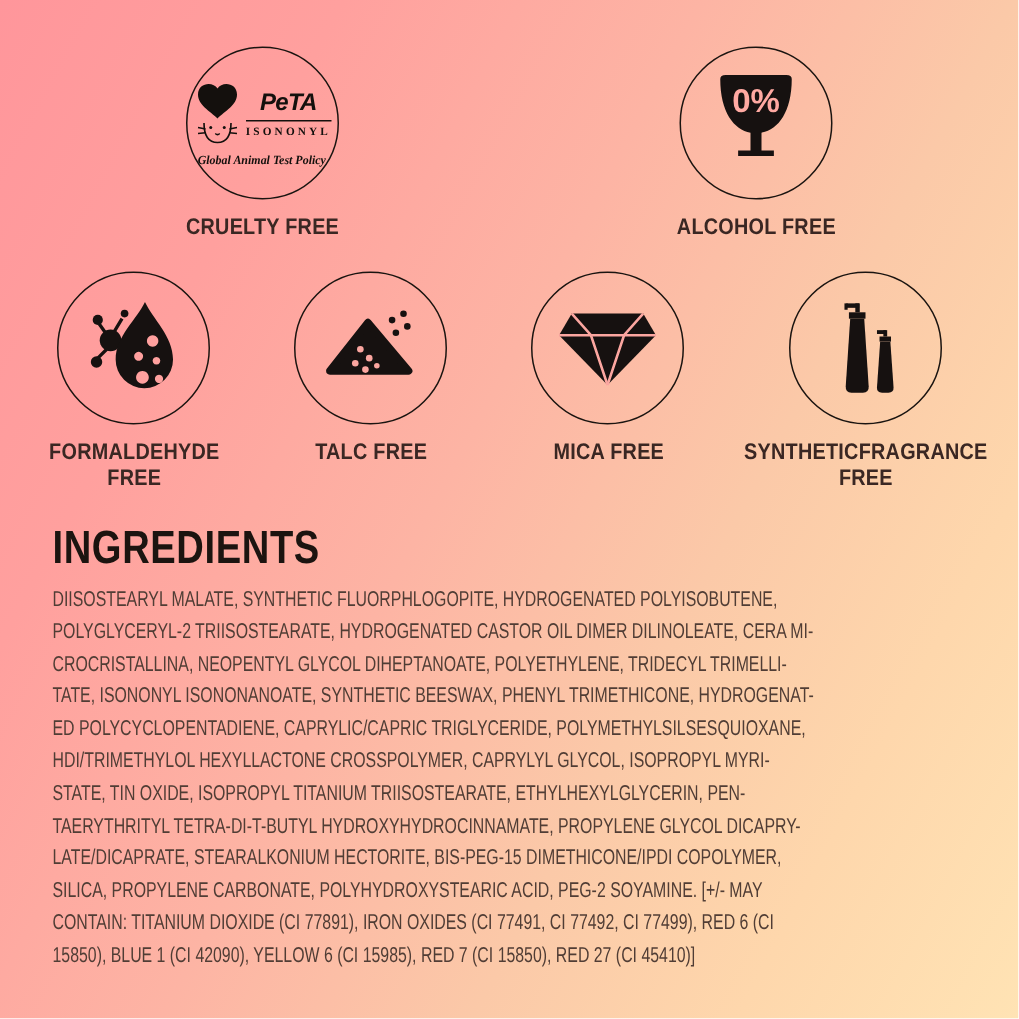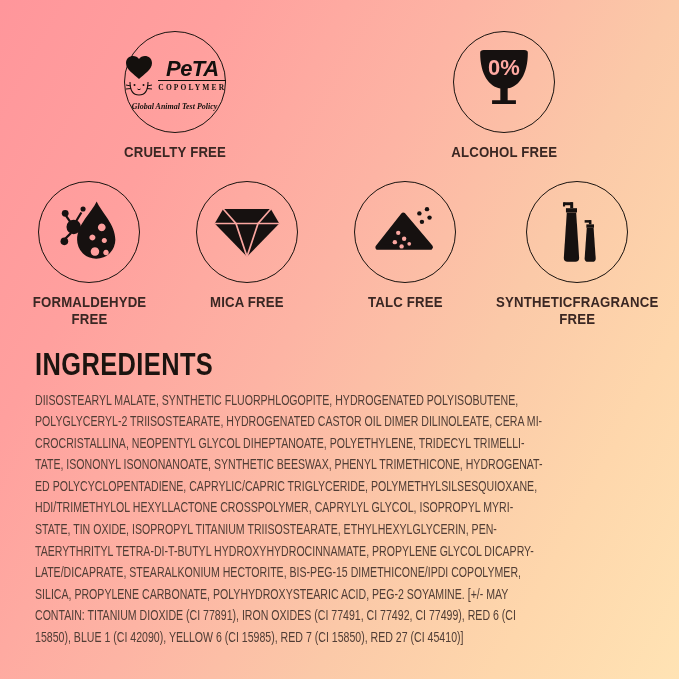--- a/index.html
+++ b/index.html
@@ -25,21 +25,21 @@
     margin-top:10px;
     font-weight:700;font-size:15px;line-height:17.5px;
     color:#3a2723;text-align:center;
     white-space:pre-line;letter-spacing:.2px;
     transform:scaleX(.88);transform-origin:center top;
   }
   
   .peta{display:flex;flex-direction:column;align-items:center;width:88px;}
   .peta-top{display:flex;align-items:center;gap:3px;}
   .peta-right{display:flex;flex-direction:column;align-items:center;}
-  .peta-brand{font-weight:800;font-style:italic;font-size:22px;line-height:19px;letter-spacing:-.5px;color:#14100d;}
+  .peta-brand{font-weight:800;font-style:italic;font-size:16px;line-height:19px;letter-spacing:-.5px;color:#14100d;}
   .peta-approved{
     margin-top:2px;border-top:1.6px solid #14100d;padding-top:2px;
     font-family:"Liberation Serif",serif;font-weight:700;
     font-size:7.5px;letter-spacing:2.1px;color:#14100d;
   }
   .peta-policy{
     margin-top:4px;font-family:"Liberation Serif",serif;
     font-weight:700;font-style:italic;font-size:8.3px;
     color:#14100d;white-space:nowrap;transform:scaleX(.96);
   }
@@ -74,21 +74,21 @@
                 <path d="M16,5 C19,0 29,1 29,9 C29,16 21,20 16,25 C11,20 3,16 3,9 C3,1 13,0 16,5 Z" fill="#14100d"></path>
                 <path d="M7,28 Q7,41 16,41 Q25,41 25,28" fill="none" stroke="#14100d" stroke-width="1.1"></path>
                 <circle cx="11.5" cy="31" r="1" fill="#14100d"></circle>
                 <circle cx="20.5" cy="31" r="1" fill="#14100d"></circle>
                 <path d="M14.5,35 Q16,36.5 17.5,35" fill="none" stroke="#14100d" stroke-width="1"></path>
                 <path d="M3,31 L8,32 M3,35 L8,34.5 M24,32 L29,31 M24,34.5 L29,35" stroke="#14100d" stroke-width="1"></path>
               </svg>
             </span>
             <div class="peta-right">
               <span class="peta-brand">PeTA</span>
-              <span class="peta-approved">COPOLYMER</span>
+              <span class="peta-approved">ISONONYL</span>
             </div>
           </div>
           <span class="peta-policy">Global Animal Test Policy</span>
         </div>
       </div>
       <div class="badge-label">CRUELTY FREE</div>
     </div>
 
 
     <div class="badge">
@@ -121,36 +121,20 @@
               M51,30 a4.5,4.5 0 1,0 .01,0 Z
               M40,43 a3.5,3.5 0 1,0 .01,0 Z
               M54,47 a3,3 0 1,0 .01,0 Z
               M43,58 a5,5 0 1,0 .01,0 Z
               M56,61 a3.2,3.2 0 1,0 .01,0 Z"></path>
           </svg>
         </span>
       </div>
       <div class="badge-label">FORMALDEHYDE
 FREE</div>
-    </div>
-
-    <div class="badge">
-      <div class="circle">
-        <span>
-          <svg width="68" height="56" viewBox="0 0 80 64">
-            <path d="M12,5 H68 L78,22 L40,61 L2,22 Z" fill="#161110"></path>
-            <g stroke="#fba6a0" stroke-width="2" fill="none">
-              <path d="M2,22 H78"></path>
-              <path d="M12,5 L27,22 L40,61"></path>
-              <path d="M68,5 L53,22 L40,61"></path>
-            </g>
-          </svg>
-        </span>
-      </div>
-      <div class="badge-label">MICA FREE</div>
     </div>
 
     <div class="badge">
       <div class="circle">
         <span>
           <svg width="66" height="56" viewBox="0 0 78 64">
             <circle cx="56" cy="10" r="2.6" fill="#161110"></circle>
             <circle cx="65" cy="5" r="2.6" fill="#161110"></circle>
             <circle cx="68" cy="15" r="2.6" fill="#161110"></circle>
             <circle cx="59" cy="20" r="2.6" fill="#161110"></circle>
@@ -159,20 +143,36 @@
               <circle cx="31" cy="33" r="2.6"></circle>
               <circle cx="38" cy="40" r="2.6"></circle>
               <circle cx="27" cy="44" r="2.6"></circle>
               <circle cx="35" cy="49" r="2.6"></circle>
               <circle cx="44" cy="46" r="2.2"></circle>
             </g>
           </svg>
         </span>
       </div>
       <div class="badge-label">TALC FREE</div>
+    </div>
+
+    <div class="badge">
+      <div class="circle">
+        <span>
+          <svg width="68" height="56" viewBox="0 0 80 64">
+            <path d="M12,5 H68 L78,22 L40,61 L2,22 Z" fill="#161110"></path>
+            <g stroke="#fba6a0" stroke-width="2" fill="none">
+              <path d="M2,22 H78"></path>
+              <path d="M12,5 L27,22 L40,61"></path>
+              <path d="M68,5 L53,22 L40,61"></path>
+            </g>
+          </svg>
+        </span>
+      </div>
+      <div class="badge-label">MICA FREE</div>
     </div>
 
     <div class="badge">
       <div class="circle">
         <span>
           <svg width="56" height="68" viewBox="0 0 64 80">
             <rect x="24" y="5" width="3.5" height="7" fill="#161110"></rect>
             <rect x="17" y="5" width="10" height="3.5" fill="#161110"></rect>
             <rect x="15.5" y="5" width="2.5" height="5" fill="#161110"></rect>
             <rect x="19" y="12" width="13" height="5" fill="#161110"></rect>

